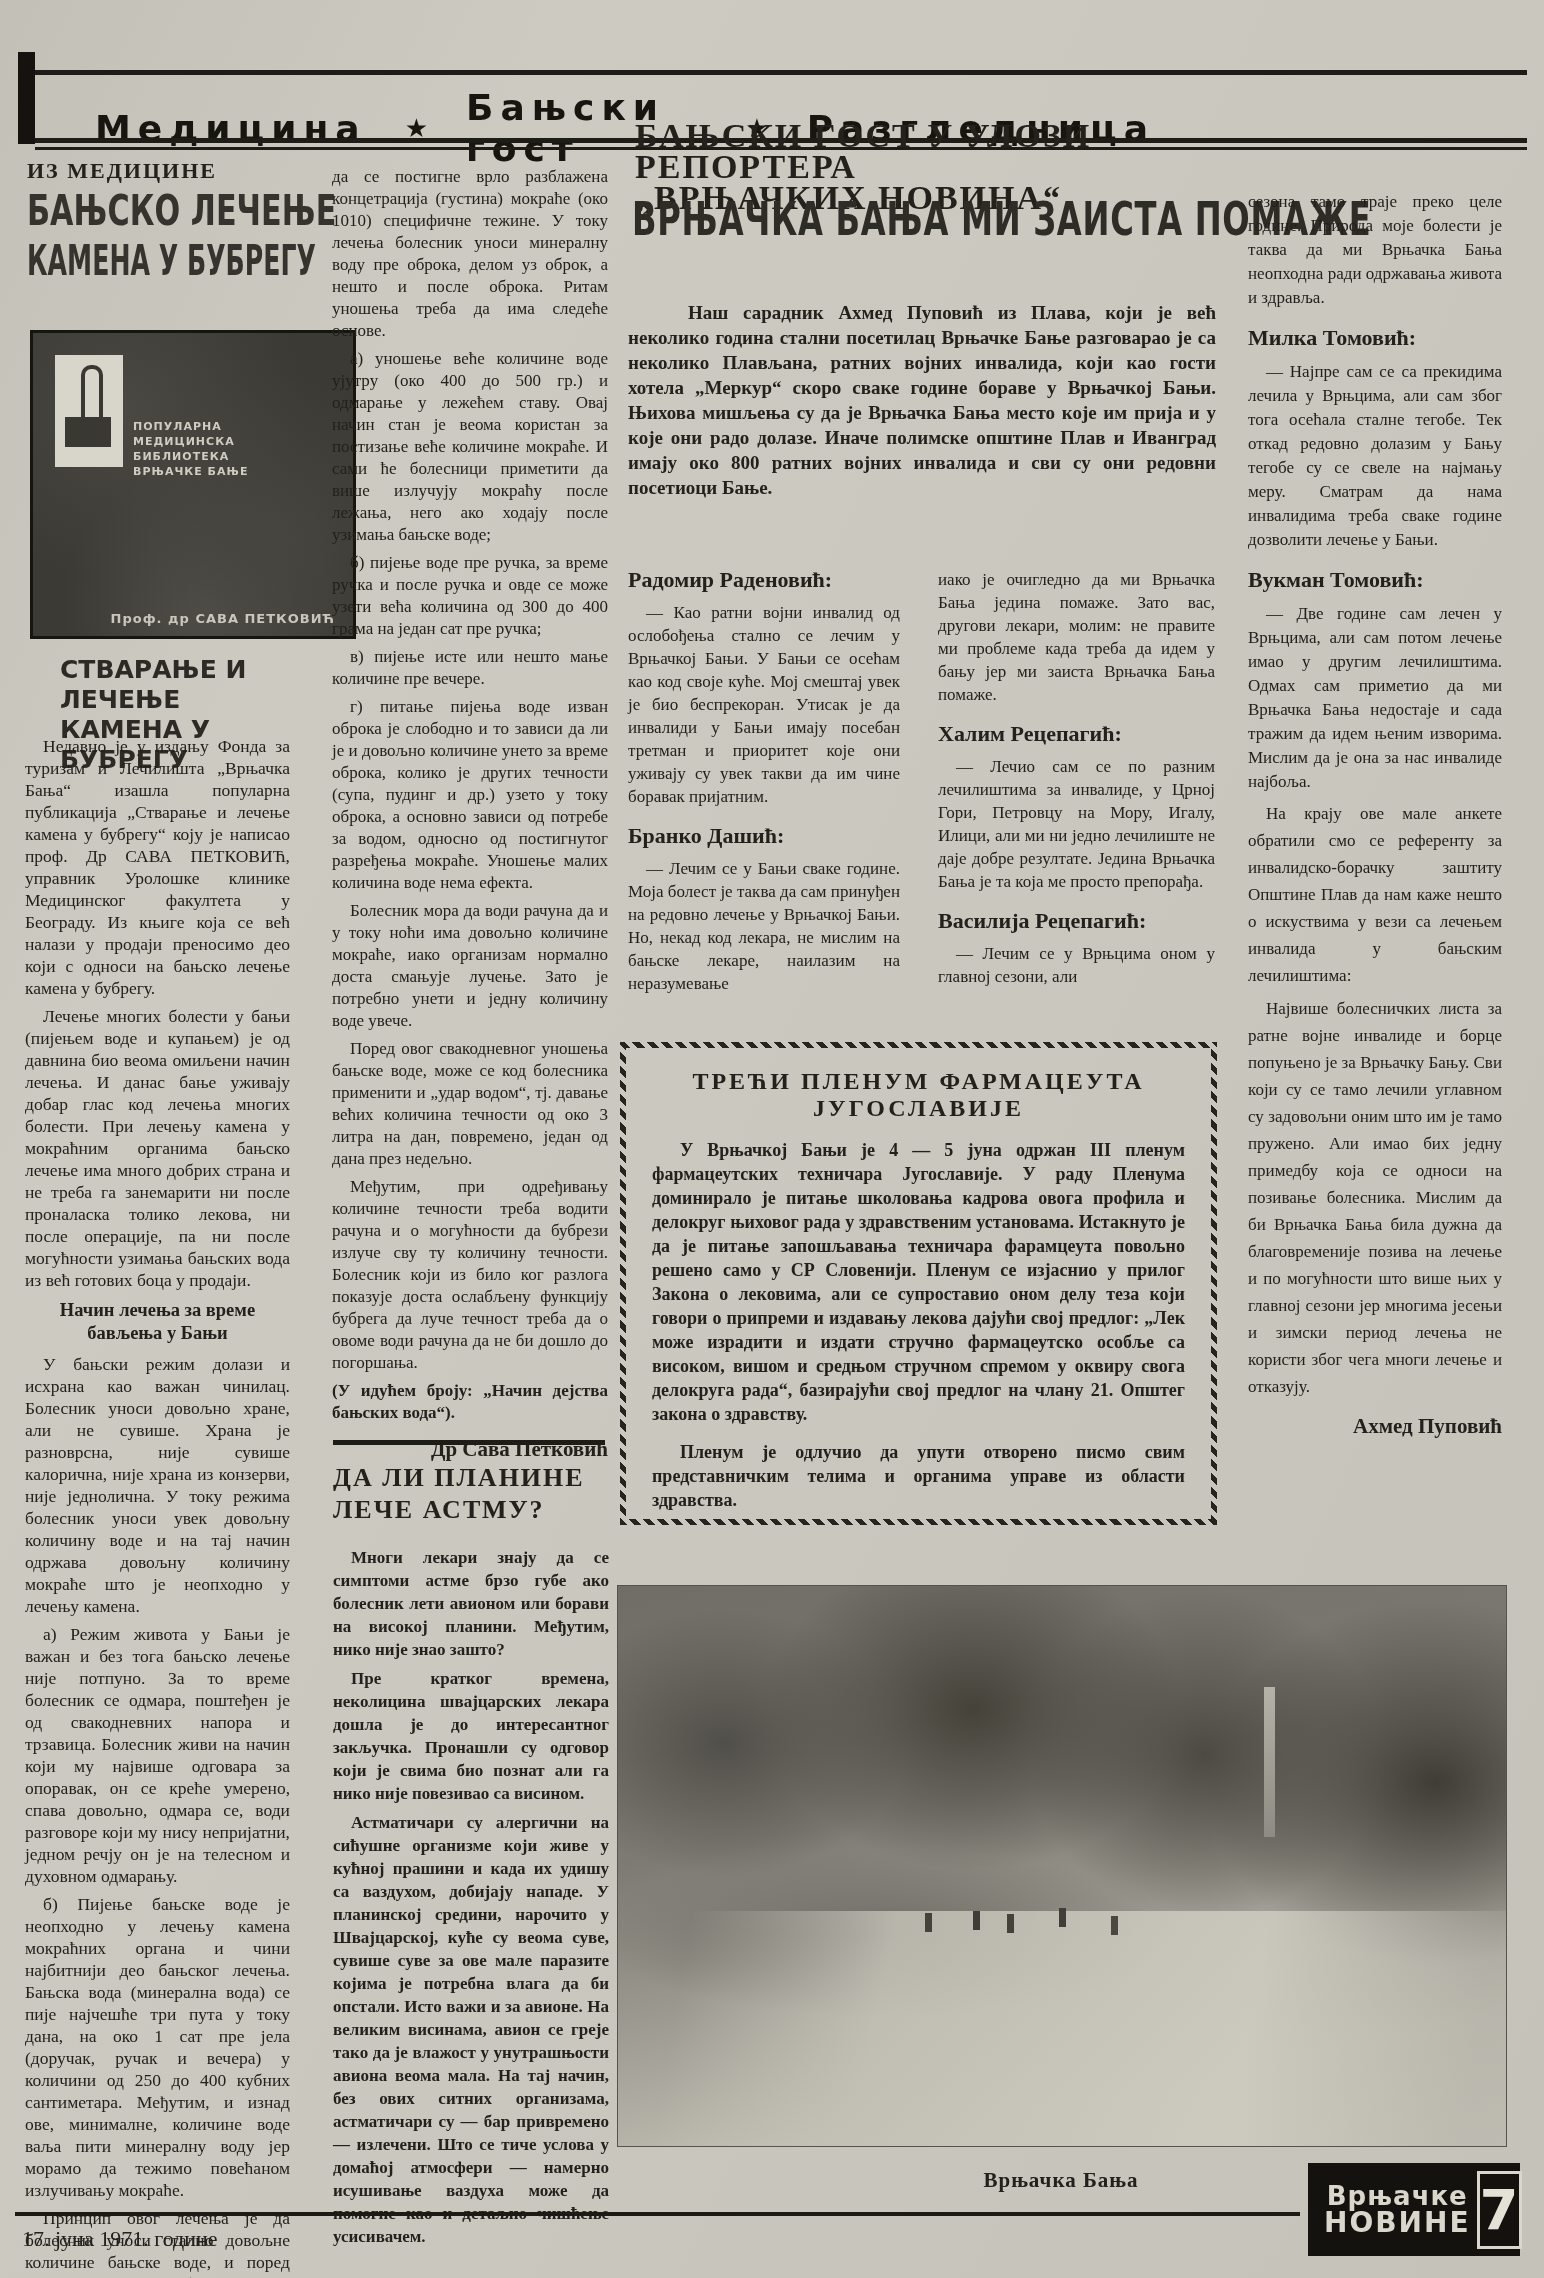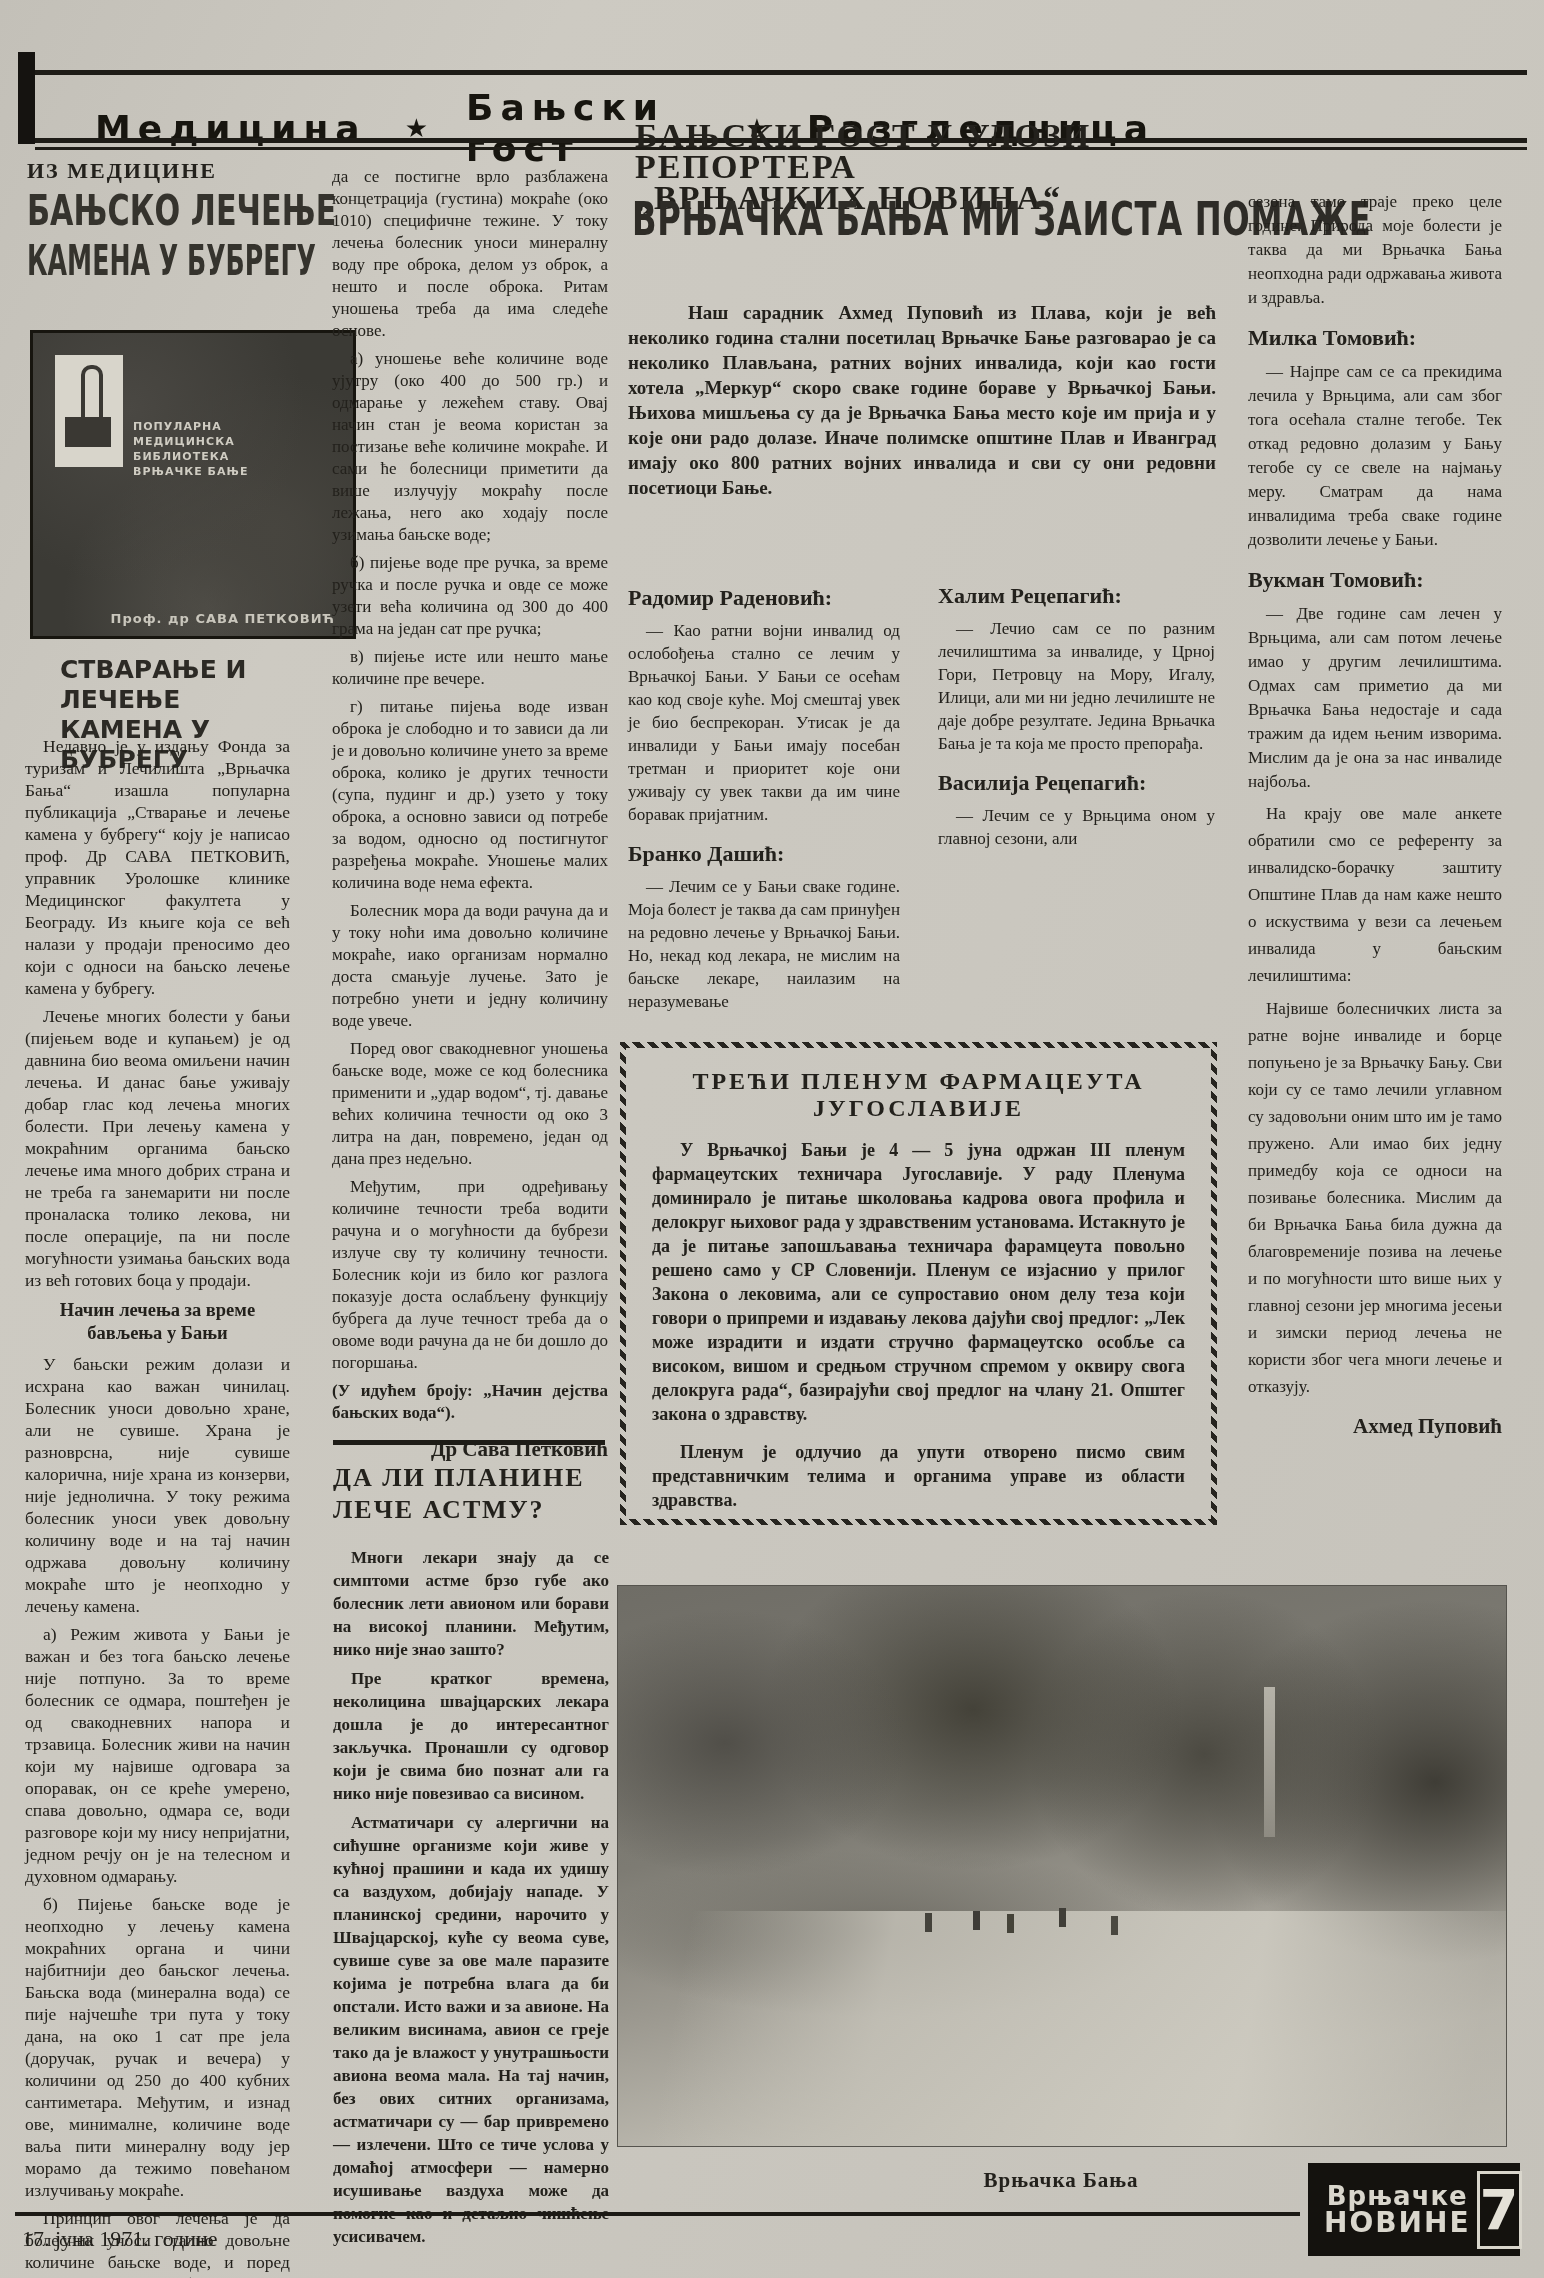--- a/index.html
+++ b/index.html
@@ -162,27 +162,28 @@
   <div class="abs" style="left:635px;top:120px;width:580px;font-weight:bold;font-size:34px;line-height:31px;letter-spacing:2px;">
     <div>БАЊСКИ ГОСТ У УЛОЗИ РЕПОРТЕРА</div>
     <div>„ВРЊАЧКИХ НОВИНА“</div>
   </div>
 
   <div class="abs head-cond" style="left:632px;top:192px;font-size:46px;transform:scaleX(0.70);letter-spacing:1px;color:#2e2c27;">ВРЊАЧКА БАЊА МИ ЗАИСТА ПОМАЖЕ</div>
 
   <div class="abs" style="left:628px;top:300px;width:588px;font-weight:bold;font-size:19px;line-height:25px;text-align:justify;text-indent:60px;">Наш сарадник Ахмед Пуповић из Плава, који је већ неколико година стални посетилац Врњачке Бање разговарао је са неколико Плављана, ратних војних инвалида, који као гости хотела „Меркур“ скоро сваке године бораве у Врњачкој Бањи. Њихова мишљења су да је Врњачка Бања место које им прија и у које они радо долазе. Иначе полимске општине Плав и Иванград имају око 800 ратних војних инвалида и сви су они редовни посетиоци Бање.</div>
 
   <div class="abs bodytxt" style="left:628px;top:568px;width:272px;font-size:17px;line-height:23px;">
-    <div class="speaker" style="margin-top:18px;">Радомир Раденовић:</div>
+    <div class="speaker" style="margin-top:0;">Радомир Раденовић:</div>
     <p>— Као ратни војни инвалид од ослобођења стално се лечим у Врњачкој Бањи. У Бањи се осећам као код своје куће. Мој смештај увек је био беспрекоран. Утисак је да инвалиди у Бањи имају посебан третман и приоритет које они уживају су увек такви да им чине боравак пријатним.</p>
     <div class="speaker">Бранко Дашић:</div>
     <p>— Лечим се у Бањи сваке године. Моја болест је таква да сам принуђен на редовно лечење у Врњачкој Бањи. Но, некад код лекара, не мислим на бањске лекаре, наилазим на неразумевање</p>
   </div>
 
   <div class="abs bodytxt" style="left:938px;top:568px;width:277px;font-size:17px;line-height:23px;">
+    <p class="noind">иако је очигледно да ми Врњачка Бања једина помаже. Зато вас, другови лекари, молим: не правите ми проблеме када треба да идем у бању јер ми заиста Врњачка Бања помаже.</p>
     <div class="speaker">Халим Рецепагић:</div>
     <p>— Лечио сам се по разним лечилиштима за инвалиде, у Црној Гори, Петровцу на Мору, Игалу, Илици, али ми ни једно лечилиште не даје добре резултате. Једина Врњачка Бања је та која ме просто препорађа.</p>
     <div class="speaker">Василија Рецепагић:</div>
     <p>— Лечим се у Врњцима оном у главној сезони, али</p>
   </div>
 
   <div class="abs bodytxt" style="left:1248px;top:190px;width:254px;font-size:17px;line-height:24px;">
     <p class="noind">сезона тамо траје преко целе године. Природа моје болести је таква да ми Врњачка Бања неопходна ради одржавања живота и здравља.</p>
     <div class="speaker">Милка Томовић:</div>
     <p>— Најпре сам се са прекидима лечила у Врњцима, али сам због тога осећала сталне тегобе. Тек откад редовно долазим у Бању тегобе су се свеле на најмању меру. Сматрам да нама инвалидима треба сваке године дозволити лечење у Бањи.</p>

